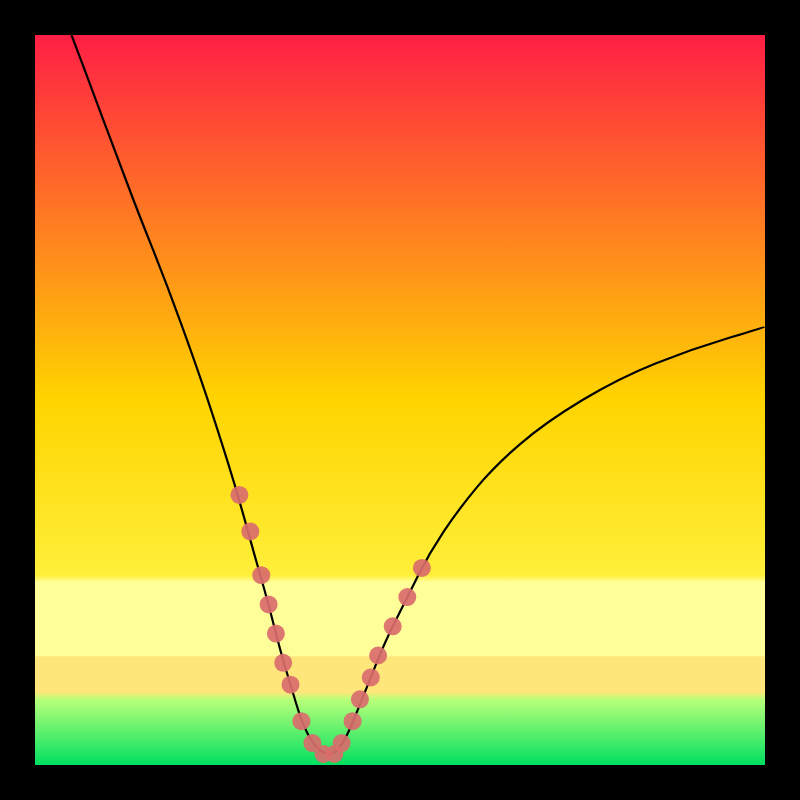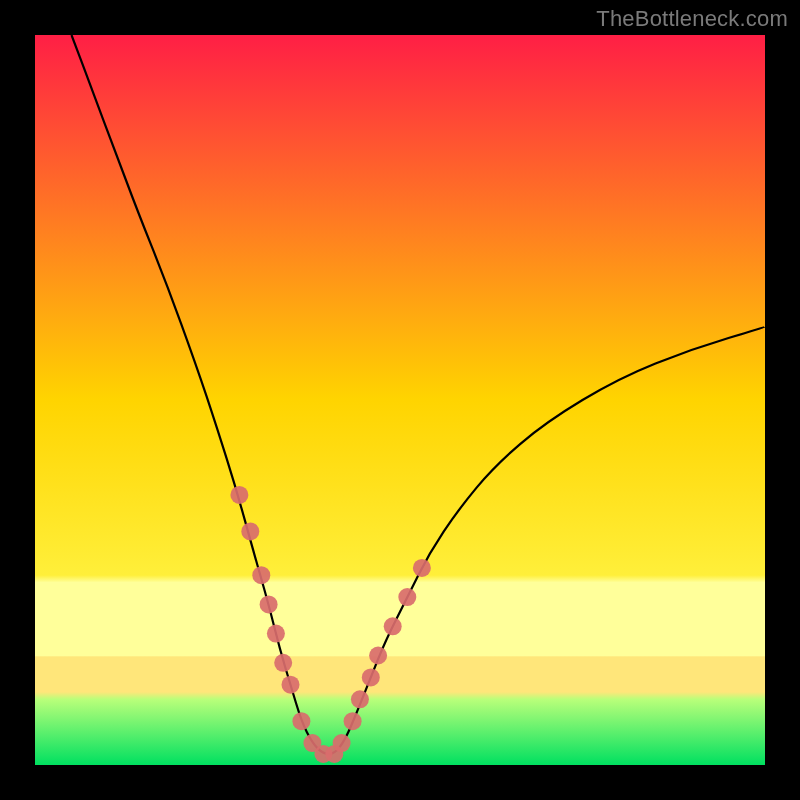--- a/index.html
+++ b/index.html
@@ -37,21 +37,20 @@
   }
   svg {
     display: block;
   }
 </style>
 </head>
 <body>
 
 <div class="frame">
 
-  <div class="watermark">TheBottleneck.com</div>
 
   <div class="plot-area">
     <svg id="chart-svg" width="730" height="730" viewBox="0 0 730 730">
       <defs>
         <linearGradient id="bg-grad" x1="0" y1="0" x2="0" y2="1">
           <stop id="g0" offset="0%" stop-color="#ff1f45"></stop>
           <stop id="g1" offset="50%" stop-color="#ffd400"></stop>
           <stop id="g2" offset="74%" stop-color="#ffef3a"></stop>
           <stop id="g3" offset="75%" stop-color="#ffff9a"></stop>
           <stop id="g4" offset="85%" stop-color="#ffff9a"></stop>

